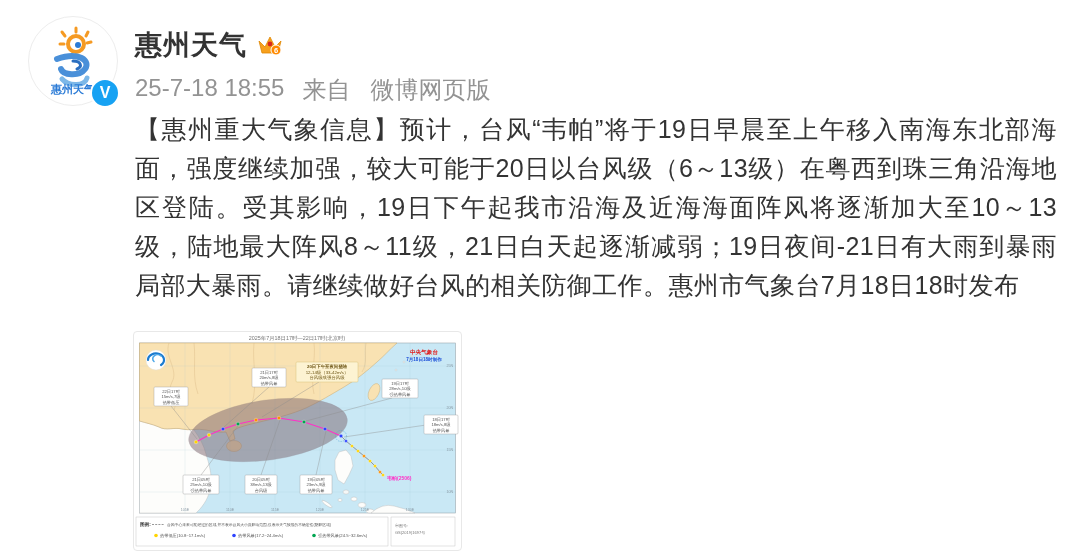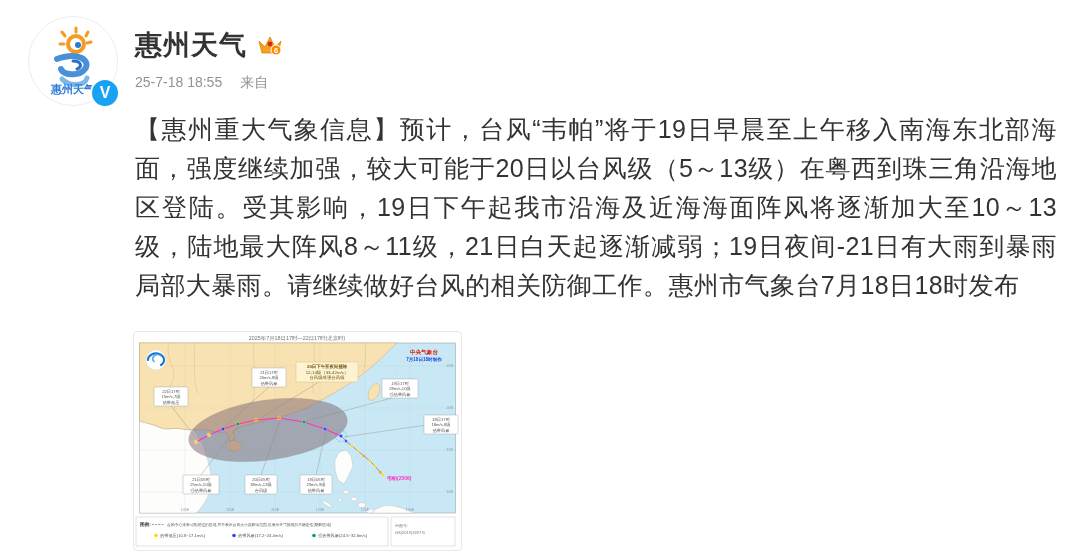--- a/index.html
+++ b/index.html
@@ -5,21 +5,21 @@
   html,body{margin:0;padding:0;background:#fff;width:1080px;height:555px;overflow:hidden;
     font-family:"Liberation Sans","DejaVu Sans",sans-serif;}
   .post{position:relative;width:1080px;height:555px;background:#fff;}
   .avatar-wrap{position:absolute;left:28px;top:16px;width:90px;height:90px;}
   .avatar{width:88px;height:88px;border-radius:50%;border:1px solid #ededed;background:#fff;display:block;}
   .v-badge{position:absolute;right:-2px;bottom:-2px;width:26px;height:26px;border-radius:50%;
     background:#17a2f3;border:2px solid #fff;color:#fff;font-weight:bold;font-size:16px;
     display:flex;align-items:center;justify-content:center;}
   .name-row{position:absolute;left:135px;top:27px;display:flex;align-items:center;gap:8px;}
   .user-name{font-size:27px;font-weight:bold;color:#333;letter-spacing:1px;}
-  .meta-row{position:absolute;left:135px;top:74px;font-size:14px;color:#939393;display:flex;gap:18px;}
+  .meta-row{position:absolute;left:135px;top:74px;font-size:24px;color:#939393;display:flex;gap:18px;}
   .meta-row .src{display:flex;gap:20px;}
   .post-text{position:absolute;left:135px;top:110px;width:922px;font-size:25px;line-height:39px;
     color:#333;text-align:justify;letter-spacing:0.4px;}
   .map-card{position:absolute;left:133px;top:331px;width:329px;height:220px;background:#fff;
     border:1px solid #e8e8e8;border-radius:4px;box-sizing:border-box;}
   .map-card svg{display:block;}
   .cal-txt{font-size:4.2px;fill:#555;}
   .cal-txt-b{font-size:4.4px;fill:#6b5312;}
   .tick{font-size:3.6px;fill:#8a9aa5;}
 </style>
@@ -61,24 +61,25 @@
       <circle cx="15" cy="12" r="2.4" fill="#d8281e"></circle>
       <circle cx="21" cy="18" r="5" fill="#ff8a00" stroke="#ffffff" stroke-width="1"></circle>
       <text x="21" y="21" font-size="7.5" font-weight="bold" fill="#ffffff" text-anchor="middle">6</text>
     </svg>
   </div>
 
   <div class="meta-row">
     <span>25-7-18 18:55</span>
     <span class="src">
       <span>来自</span>
+      <span>微博网页版</span>
     </span>
   </div>
 
-  <div class="post-text">【惠州重大气象信息】预计，台风“韦帕”将于19日早晨至上午移入南海东北部海面，强度继续加强，较大可能于20日以台风级（5～13级）在粤西到珠三角沿海地区登陆。受其影响，19日下午起我市沿海及近海海面阵风将逐渐加大至10～13级，陆地最大阵风8～11级，21日白天起逐渐减弱；19日夜间-21日有大雨到暴雨局部大暴雨。请继续做好台风的相关防御工作。惠州市气象台7月18日18时发布</div>
+  <div class="post-text">【惠州重大气象信息】预计，台风“韦帕”将于19日早晨至上午移入南海东北部海面，强度继续加强，较大可能于20日以台风级（6～13级）在粤西到珠三角沿海地区登陆。受其影响，19日下午起我市沿海及近海海面阵风将逐渐加大至10～13级，陆地最大阵风8～11级，21日白天起逐渐减弱；19日夜间-21日有大雨到暴雨局部大暴雨。请继续做好台风的相关防御工作。惠州市气象台7月18日18时发布</div>
 
   <div class="map-card">
     <svg width="327" height="218" viewBox="0 0 327 218">
 
       <text x="163" y="8" font-size="5.4" fill="#777" text-anchor="middle">2025年7月18日17时—22日17时(北京时)</text>
 
       <g>
         <rect x="5.5" y="11" width="316" height="170" fill="#c9e8f5" stroke="#9aa7ad" stroke-width="0.6"></rect>
 
         <path d="M 5.5 89 C 12 91 18 92 25 95 C 32 99 40 95 48 97 C 52 98 56 97 60 98 C 66 106 70 114 72 122

